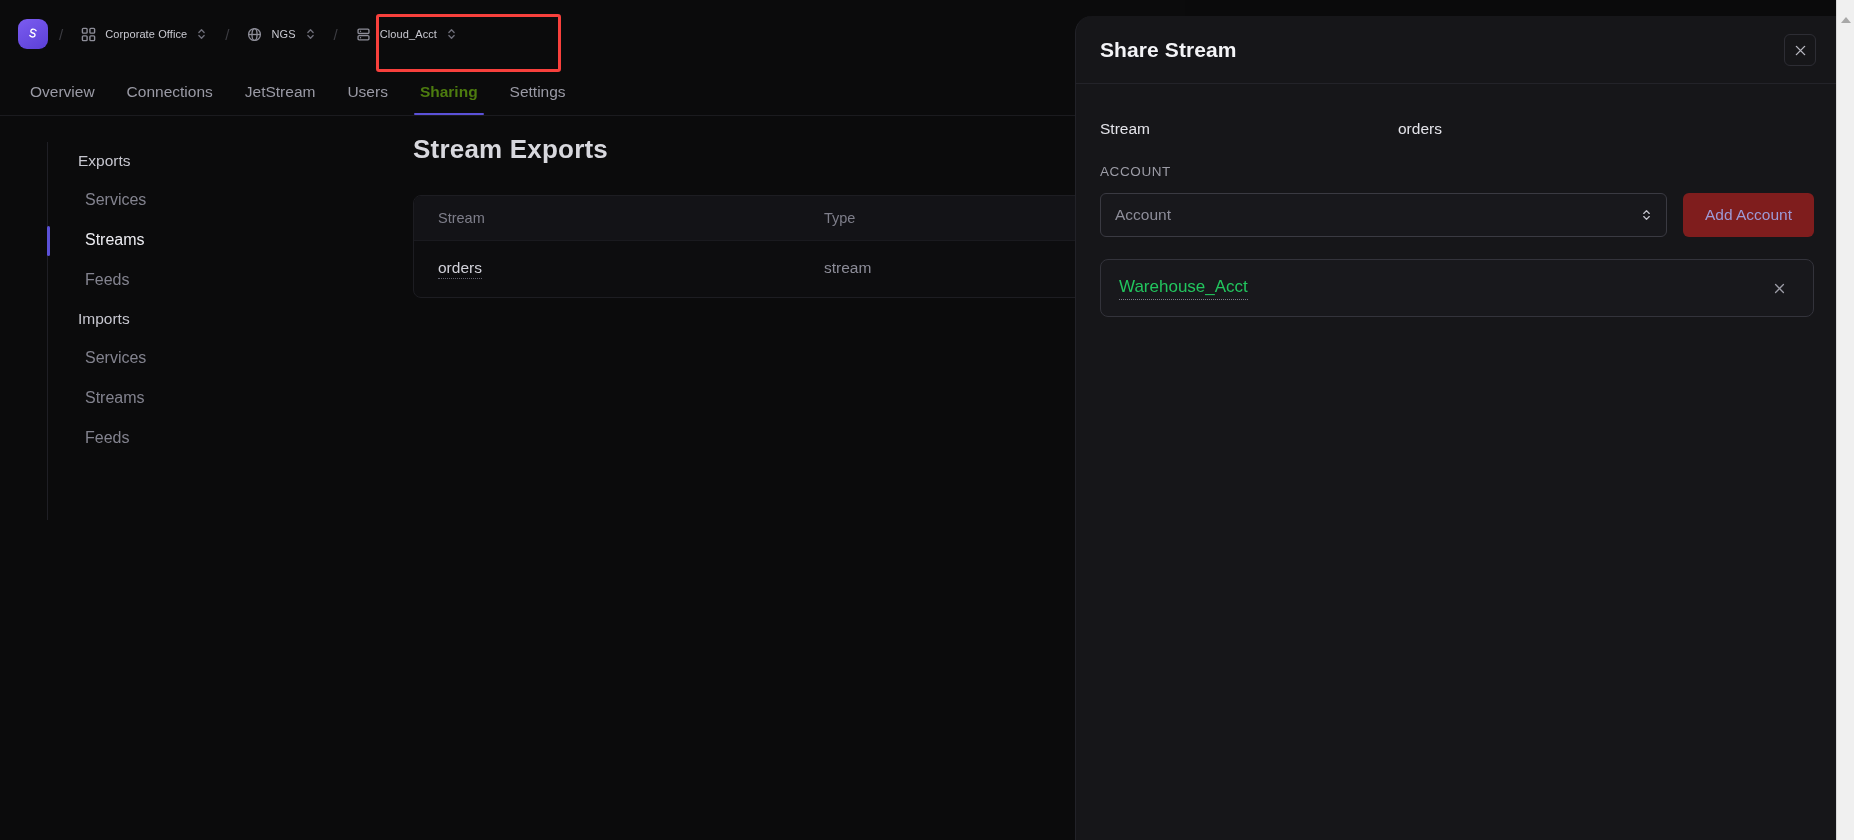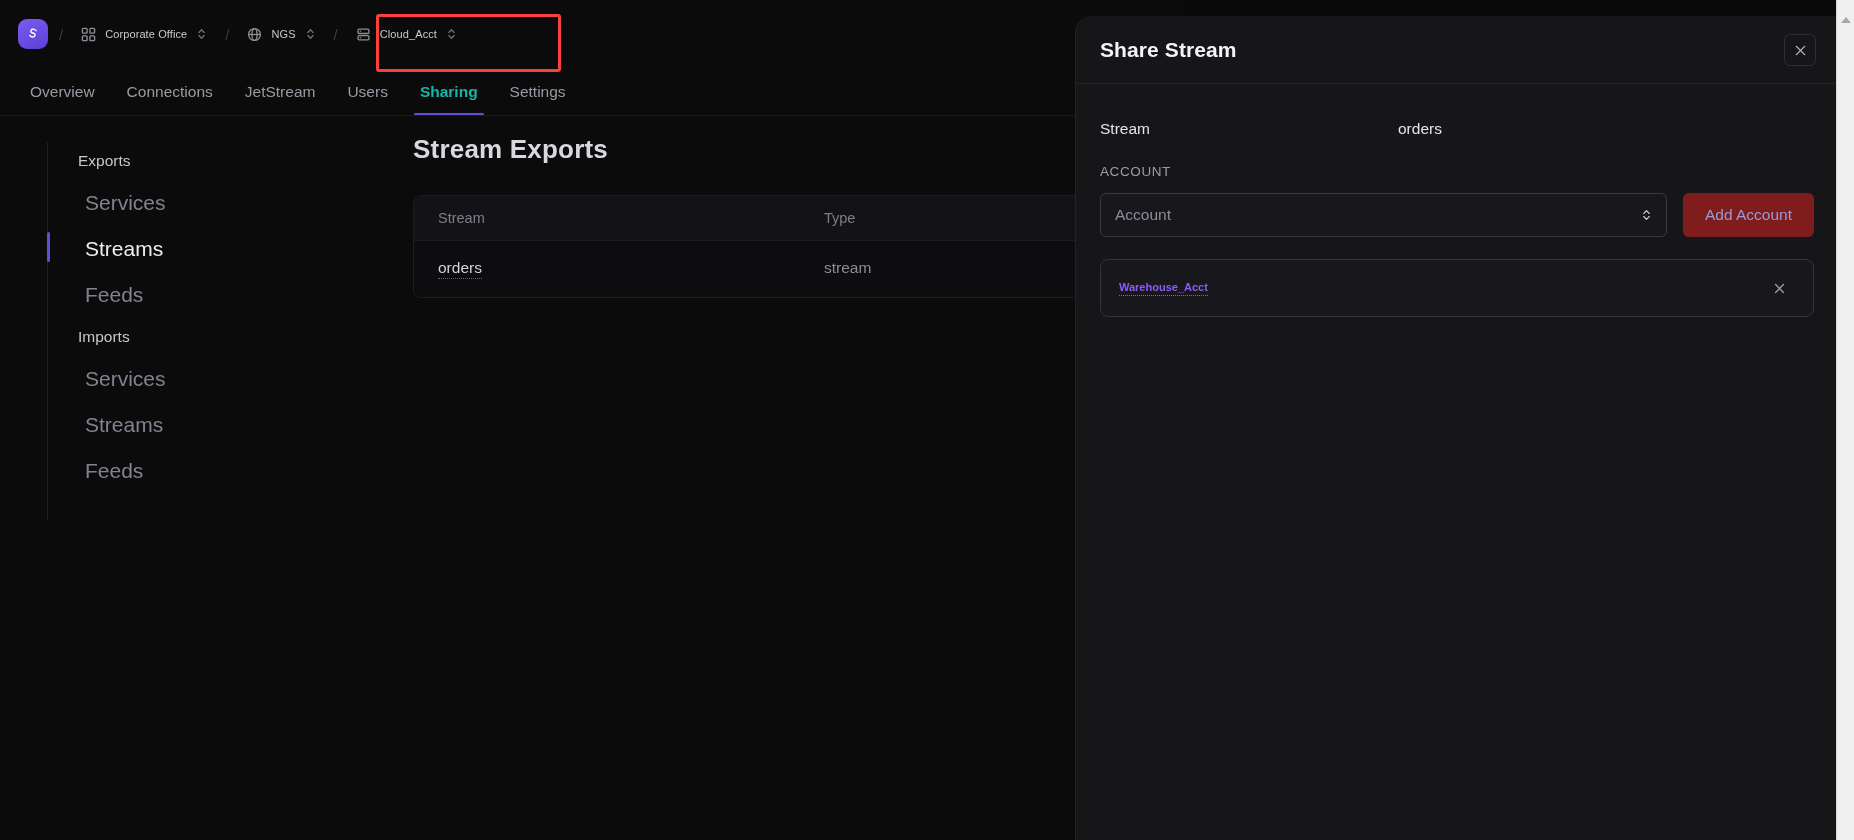--- a/index.html
+++ b/index.html
@@ -94,21 +94,21 @@
   }
   .tab {
     position: relative;
     font-size: 15.5px;
     color: #9a9aa5;
     padding: 0 16px 14px 16px;
     cursor: pointer;
     white-space: nowrap;
     text-align: center;
   }
-  .tab.active { color: #14b8a6; font-weight: 600; }
+  .tab.active { color: #4d7c0f; font-weight: 600; }
   .tab.active::after {
     content: "";
     position: absolute;
     left: 10px; right: 10px; bottom: 0;
     height: 2.5px;
     background: #5b51d8;
     border-radius: 2px;
   }
 
   
@@ -128,21 +128,21 @@
     width: 1px;
     background: #1f1f25;
   }
   .side-group {
     font-size: 15.5px;
     color: #c6c6cf;
     padding: 10px 0 10px 50px;
   }
   .side-item {
     position: relative;
-    font-size: 21px;
+    font-size: 16px;
     color: #83838f;
     padding: 11px 0 11px 57px;
     cursor: pointer;
   }
   .side-item.active { color: #ededf2; }
   .side-item.active::before {
     content: "";
     position: absolute;
     left: 19px; top: 6px;
     width: 2.5px; height: 30px;
@@ -294,26 +294,25 @@
     height: 58px;
     border: 1px solid #33333b;
     border-radius: 8px;
     background: #18181c;
     display: flex;
     align-items: center;
     justify-content: space-between;
     padding: 0 22px 0 18px;
   }
   .acct-chip .name {
-    font-size: 11px;
-    color: #8b5cf6;
+    font-size: 17px;
+    color: #22c55e;
     border-bottom: 1px dotted #7a7a86;
     cursor: pointer;
     padding-bottom: 2px;
-    font-weight: bold;
   }
   .acct-chip .rm {
     color: #9c9ca6;
     cursor: pointer;
     display: flex; align-items: center;
     background: none; border: none; padding: 4px;
   }
 
   
   #page-scrollbar {

